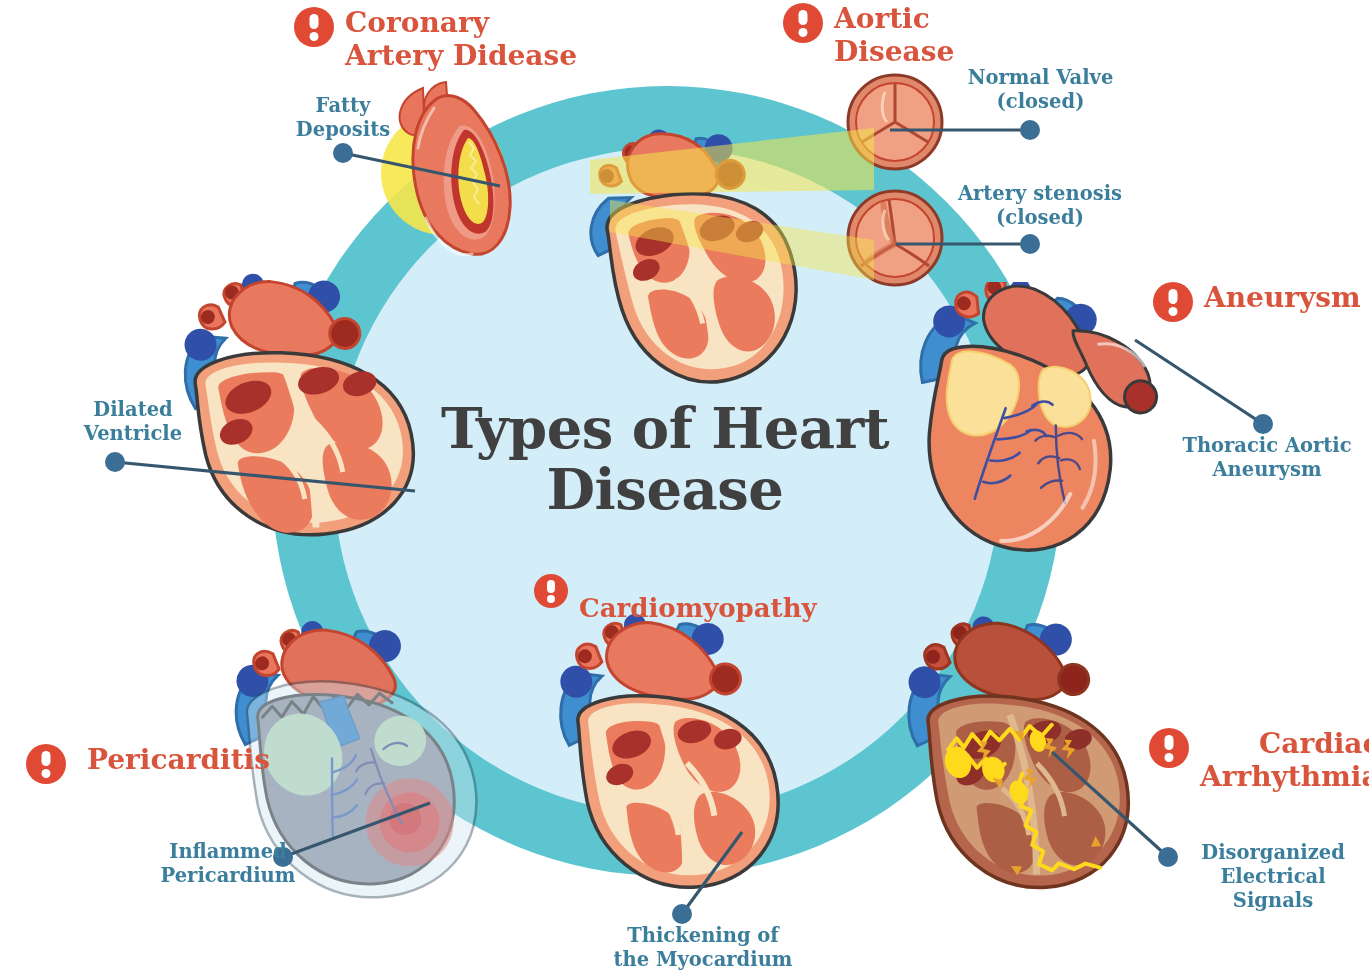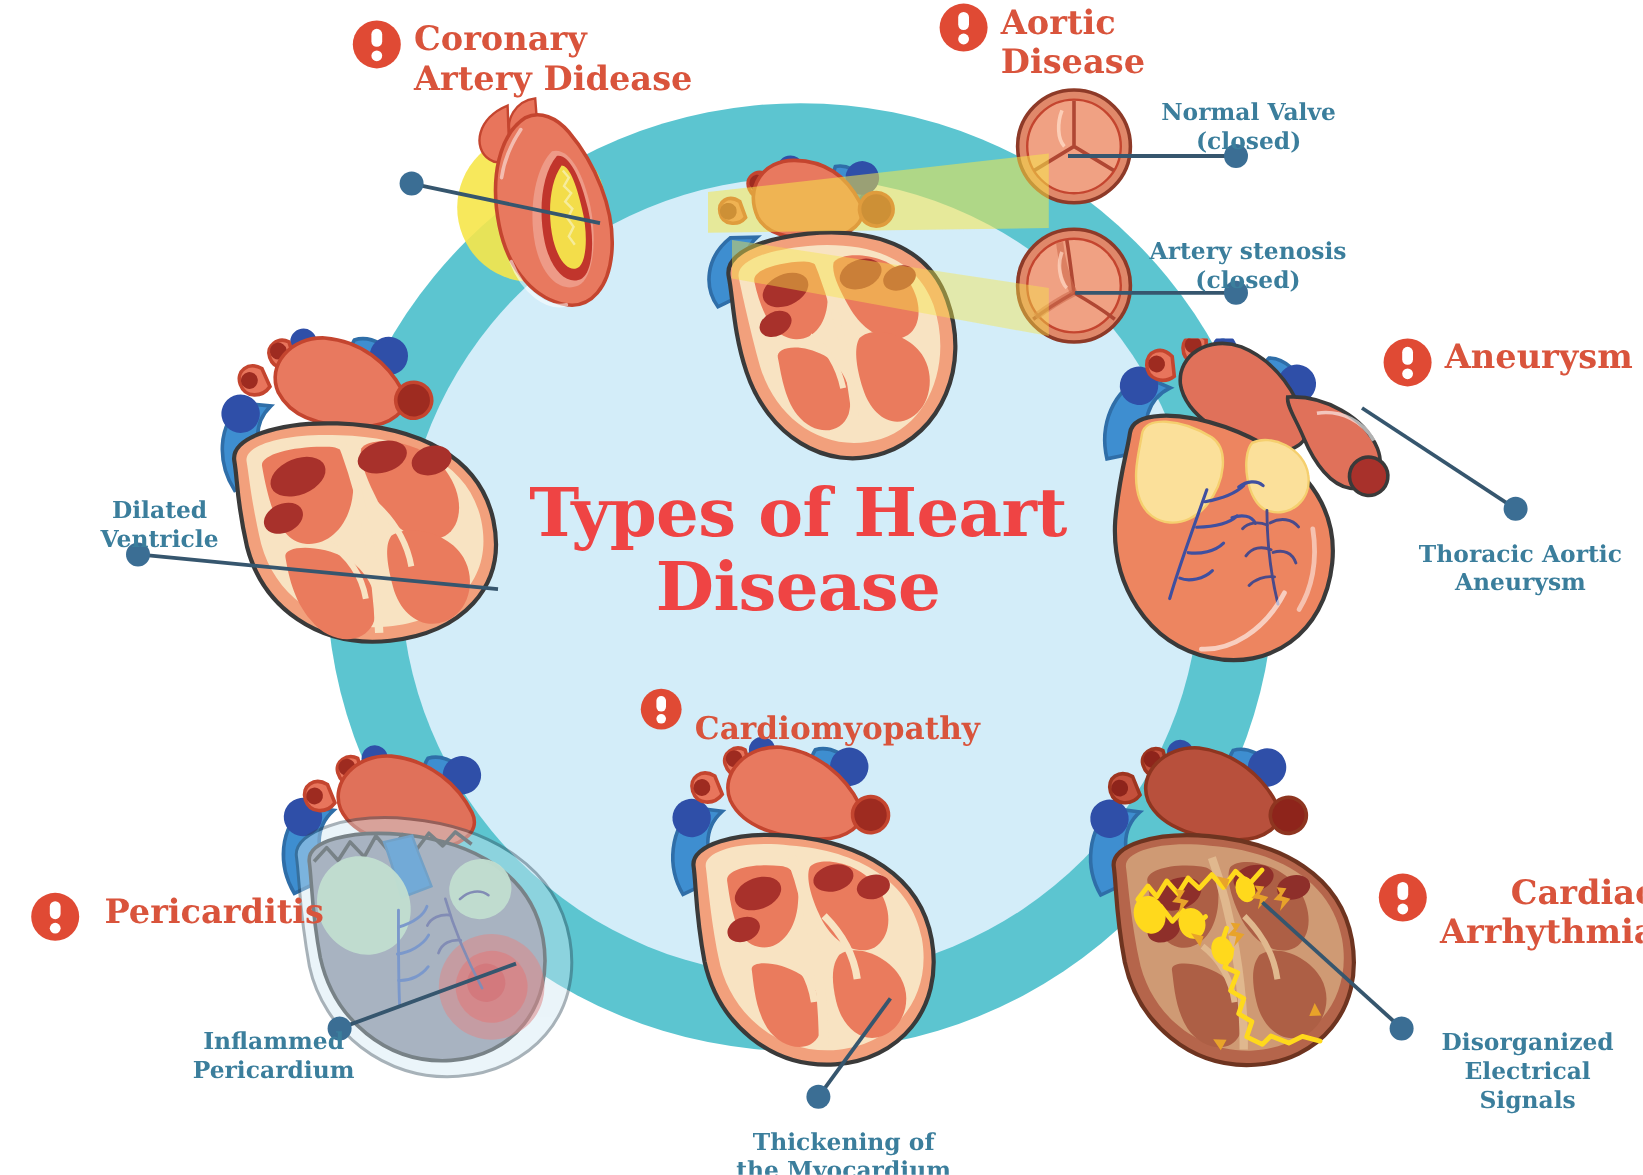--- a/index.html
+++ b/index.html
@@ -21,21 +21,21 @@
   .ring-inner{
     position:absolute;left:62px;top:62px;width:666px;height:666px;
     border-radius:50%;
     background:#d3edf9;
   }
 
   
   .center-title{
     position:absolute;left:440px;top:398px;width:450px;
     text-align:center;
-    color:#ef4444;
+    color:#404040;
     font-family:"DejaVu Serif", serif;
     font-weight:bold;
     font-size:56px;
     line-height:61px;
     letter-spacing:-0.5px;
   }
 
   
   .cat{position:absolute;display:flex;align-items:flex-start;gap:11px;}
   .cat .txt{
@@ -68,21 +68,21 @@
   
   .sub{
     position:absolute;
     color:#3b7e9c;
     font-family:"DejaVu Serif", serif;
     font-weight:bold;
     font-size:19.5px;
     line-height:24px;
     white-space:pre-line;
   }
-  .sub.c{text-align:center;margin-top:16px;}
+  .sub.c{text-align:center;}
 
   
   #leaders{position:absolute;left:0;top:0;width:1369px;height:979px;pointer-events:none;}
 
   .art{position:absolute;}
 </style>
 </head>
 <body>
 
 <div id="stage">
@@ -427,21 +427,21 @@
       <circle cx="1030" cy="130" r="10"></circle>
       <circle cx="1030" cy="244" r="10"></circle>
       <circle cx="1263" cy="424" r="10"></circle>
       <circle cx="1168" cy="857" r="10"></circle>
       <circle cx="682" cy="914" r="10"></circle>
       <circle cx="283" cy="857" r="10"></circle>
       <circle cx="115" cy="462" r="10"></circle>
     </g>
   </svg>
 
-  <div class="cat" style="left:294px;top:16px;justify-content:flex-end;">
+  <div class="cat" style="left:294px;top:6px;justify-content:flex-end;">
     <span class="excl"></span>
     <span class="txt">Coronary
 Artery Didease</span>
   </div>
 
   <div class="cat" style="left:783px;top:2px;">
     <span class="excl"></span>
     <span class="txt">Aortic
 Disease</span>
   </div>
@@ -461,20 +461,22 @@
     <span class="excl"></span>
     <span class="txt">Pericarditis</span>
   </div>
 
 
   <div class="cat" style="left:534px;top:573px;">
     <span class="excl sm"></span>
     <span class="txt" style="font-size:26px;line-height:31px;margin-top:20px;">Cardiomyopathy</span>
   </div>
 
+  <div class="sub c" style="left:268px;top:94px;width:150px;">Fatty
+Deposits</div>
 
   <div class="sub c" style="left:948px;top:66px;width:185px;">Normal Valve
 (closed)</div>
 
   <div class="sub c" style="left:940px;top:182px;width:200px;">Artery stenosis
 (closed)</div>
 
   <div class="sub c" style="left:1172px;top:434px;width:190px;">Thoracic Aortic
 Aneurysm</div>
 

